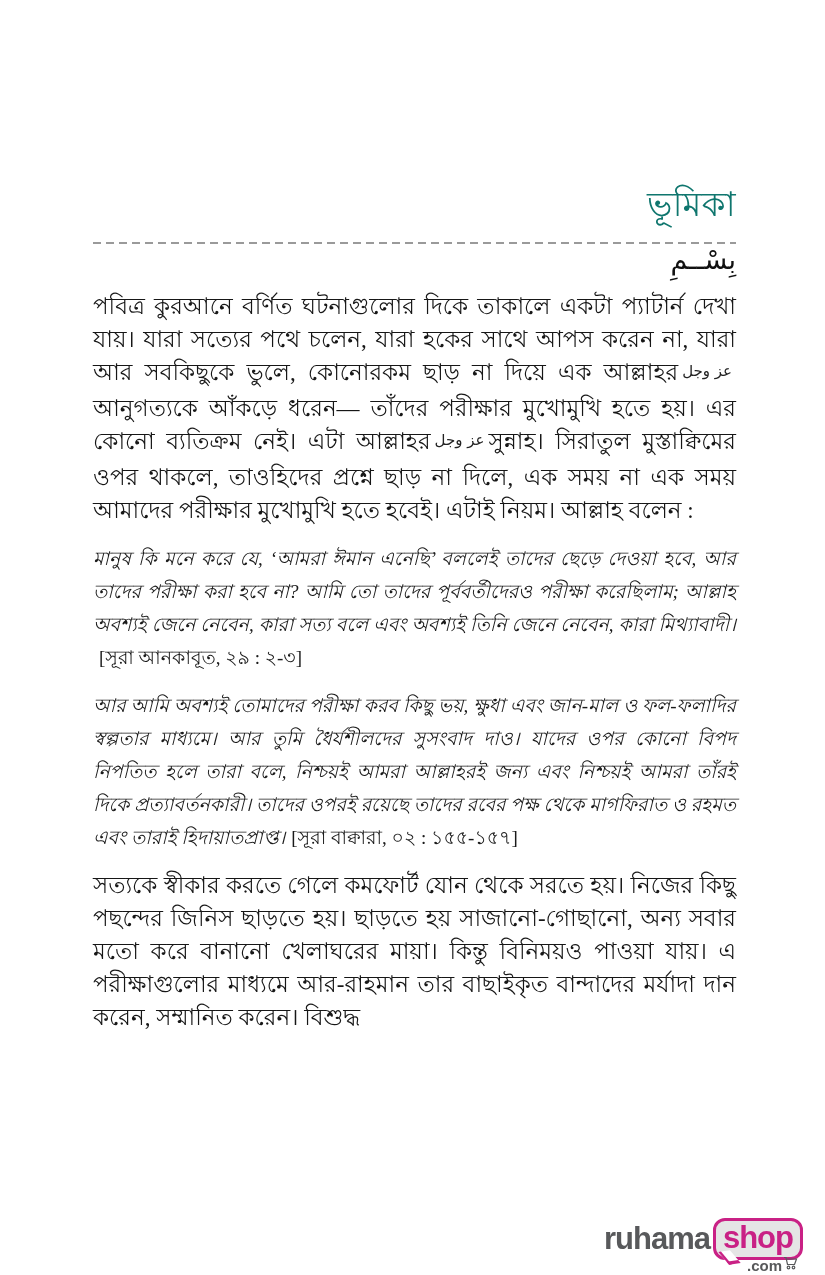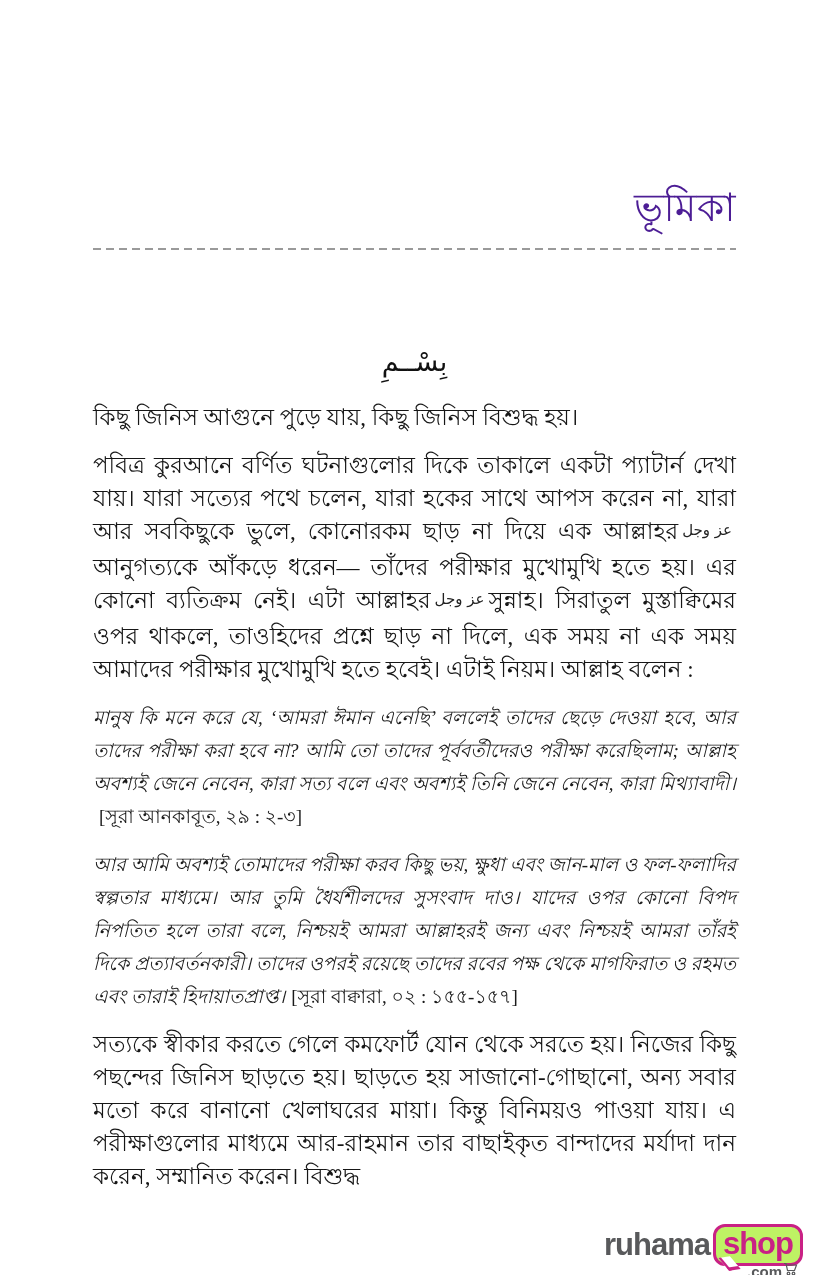--- a/index.html
+++ b/index.html
@@ -4,58 +4,58 @@
 <style>
   html,body{margin:0;padding:0;}
   body{background:#e8e8e8;font-family:"Liberation Serif","DejaVu Serif",serif;}
   .page{
     position:relative;width:825px;height:1275px;margin:0 auto;
     background:#ffffff;color:#161616;overflow:hidden;
   }
   .content{position:absolute;left:93px;top:0;width:643px;}
   .page-title{
     margin:185px 0 0 0;text-align:right;font-weight:normal;
-    font-size:39px;line-height:1.2;color:#4c1d95;letter-spacing:.5px;
+    font-size:34px;line-height:1.2;color:#0f766e;letter-spacing:.5px;
   }
   .dashed-rule{
     margin-top:16px;height:2px;
     background:repeating-linear-gradient(90deg,#9a9a9a 0 8px,transparent 8px 13px);
   }
   .bismillah{
-    margin-top:96px;text-align:center;font-size:27px;color:#111;
+    text-align:right;font-size:27px;color:#111;
     font-family:"DejaVu Sans",sans-serif;direction:rtl;
   }
   p.body-para{
     margin:0;font-size:23px;line-height:33px;text-align:justify;
     color:#161616;
   }
   p.first{margin-top:24px;}
   p.mt{margin-top:15px;}
   .honorific{
     font-family:"DejaVu Sans",sans-serif;font-size:15px;direction:rtl;
     display:inline-block;margin:0 4px;position:relative;top:-4px;color:#222;
   }
   blockquote.quran-quote{
     margin:15px 0 0 0;font-size:19px;line-height:33px;text-align:justify;
     color:#1a1a1a;
   }
   .quote-text{font-style:italic;}
   .quote-ref{font-style:normal;margin-left:6px;}
   
   .logo{
-    position:absolute;right:22px;bottom:9px;
+    position:absolute;right:22px;bottom:15px;
     font-family:"Liberation Sans","DejaVu Sans",sans-serif;
     display:flex;align-items:center;
   }
   .logo .brand{
     font-size:31px;font-weight:bold;color:#58595b;letter-spacing:-1px;
     margin-right:3px;
   }
   .logo .bubble{
-    position:relative;display:inline-block;background:#bef264;
+    position:relative;display:inline-block;background:#e5e5e5;
     border:3px solid #c92185;border-radius:12px;padding:0 7px 2px 7px;text-align:center;
   }
   .logo .bubble-label{
     font-size:31px;font-weight:bold;color:#c92185;letter-spacing:-1px;
     line-height:1.1;
   }
   .logo .bubble-tail{
     position:absolute;left:7px;bottom:-7px;width:10px;height:10px;
     background:#fff;border-left:3px solid #c92185;border-bottom:3px solid #c92185;
     transform:skewX(35deg) rotate(-8deg);
@@ -72,21 +72,20 @@
 <body>
 
 <div class="page">
   <div class="content">
 
     <h1 class="page-title">ভূমিকা</h1>
     <div class="dashed-rule"></div>
 
     <div class="bismillah">بِسْــمِ</div>
 
-    <p class="body-para first">কিছু জিনিস আগুনে পুড়ে যায়, কিছু জিনিস বিশুদ্ধ হয়।</p>
 
     <p class="body-para mt"><span>পবিত্র কুরআনে বর্ণিত ঘটনাগুলোর দিকে তাকালে একটা প্যাটার্ন দেখা যায়। যারা সত্যের পথে চলেন, যারা হকের সাথে আপস করেন না, যারা আর সবকিছুকে ভুলে, কোনোরকম ছাড় না দিয়ে এক আল্লাহর</span><span class="honorific">عز وجل</span><span>আনুগত্যকে আঁকড়ে ধরেন— তাঁদের পরীক্ষার মুখোমুখি হতে হয়। এর কোনো ব্যতিক্রম নেই। এটা আল্লাহর</span><span class="honorific">عز وجل</span><span>সুন্নাহ। সিরাতুল মুস্তাক্বিমের ওপর থাকলে, তাওহিদের প্রশ্নে ছাড় না দিলে, এক সময় না এক সময় আমাদের পরীক্ষার মুখোমুখি হতে হবেই। এটাই নিয়ম। আল্লাহ বলেন :</span></p>
 
     <blockquote class="quran-quote"><span class="quote-text">মানুষ কি মনে করে যে, ‘আমরা ঈমান এনেছি’ বললেই তাদের ছেড়ে দেওয়া হবে, আর তাদের পরীক্ষা করা হবে না? আমি তো তাদের পূর্ববর্তীদেরও পরীক্ষা করেছিলাম; আল্লাহ অবশ্যই জেনে নেবেন, কারা সত্য বলে এবং অবশ্যই তিনি জেনে নেবেন, কারা মিথ্যাবাদী।</span><span class="quote-ref">[সূরা আনকাবূত, ২৯ : ২-৩]</span></blockquote>
 
     <blockquote class="quran-quote"><span class="quote-text">আর আমি অবশ্যই তোমাদের পরীক্ষা করব কিছু ভয়, ক্ষুধা এবং জান-মাল ও ফল-ফলাদির স্বল্পতার মাধ্যমে। আর তুমি ধৈর্যশীলদের সুসংবাদ দাও। যাদের ওপর কোনো বিপদ নিপতিত হলে তারা বলে, নিশ্চয়ই আমরা আল্লাহরই জন্য এবং নিশ্চয়ই আমরা তাঁরই দিকে প্রত্যাবর্তনকারী। তাদের ওপরই রয়েছে তাদের রবের পক্ষ থেকে মাগফিরাত ও রহমত এবং তারাই হিদায়াতপ্রাপ্ত।</span><span class="quote-ref">[সূরা বাক্বারা, ০২ : ১৫৫-১৫৭]</span></blockquote>
 
     <p class="body-para mt">সত্যকে স্বীকার করতে গেলে কমফোর্ট যোন থেকে সরতে হয়। নিজের কিছু পছন্দের জিনিস ছাড়তে হয়। ছাড়তে হয় সাজানো-গোছানো, অন্য সবার মতো করে বানানো খেলাঘরের মায়া। কিন্তু বিনিময়ও পাওয়া যায়। এ পরীক্ষাগুলোর মাধ্যমে আর-রাহমান তার বাছাইকৃত বান্দাদের মর্যাদা দান করেন, সম্মানিত করেন। বিশুদ্ধ</p>
 
   </div>

